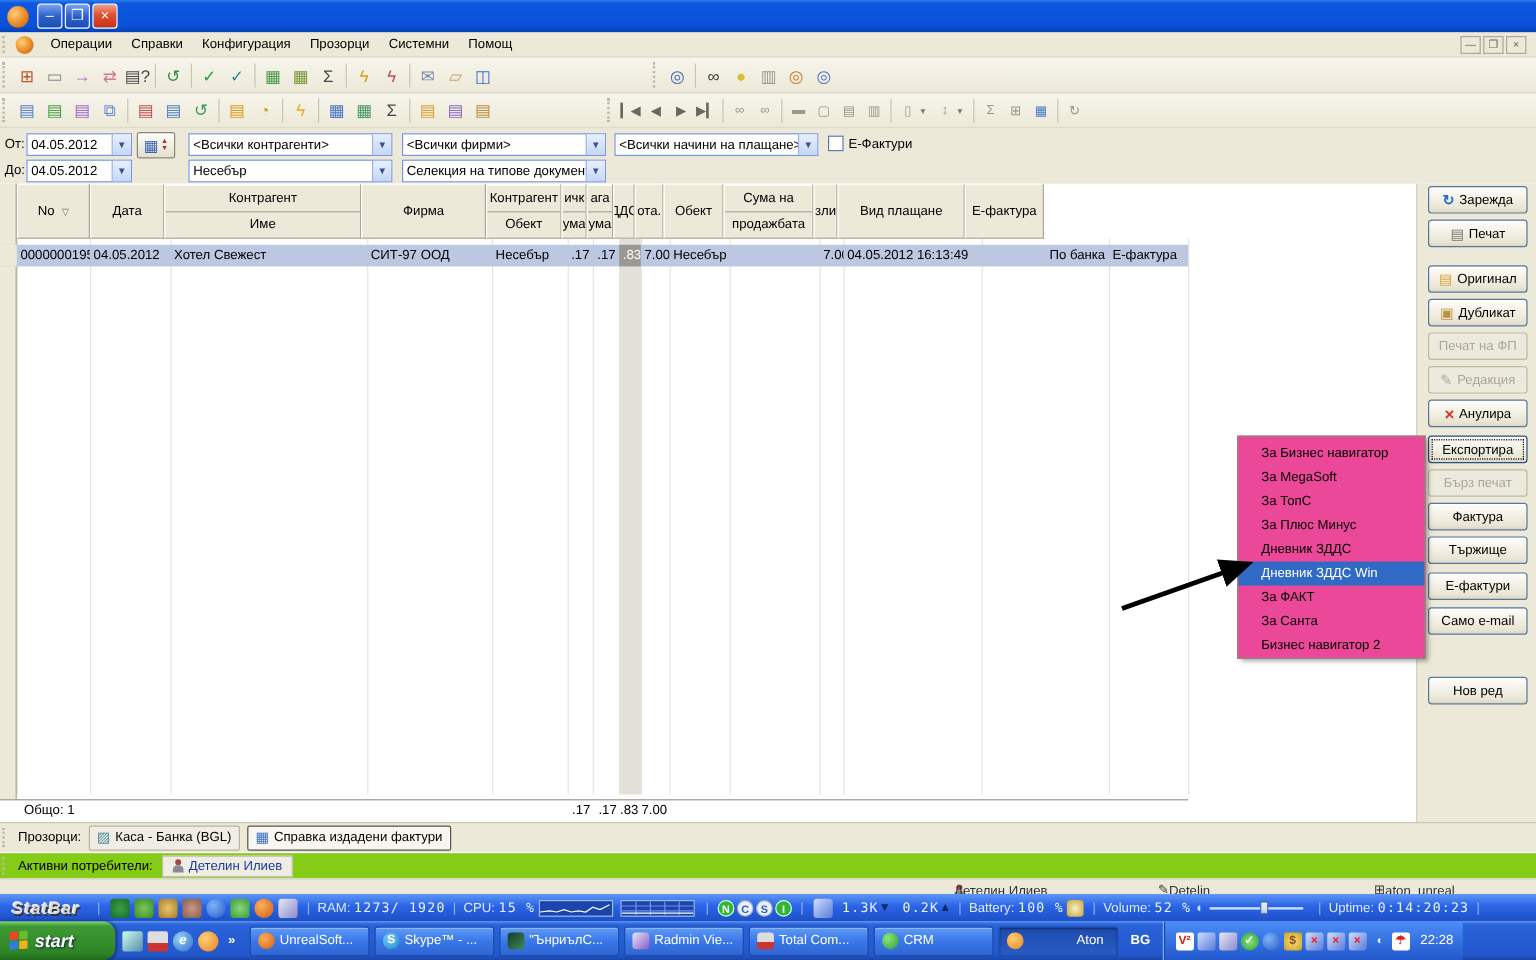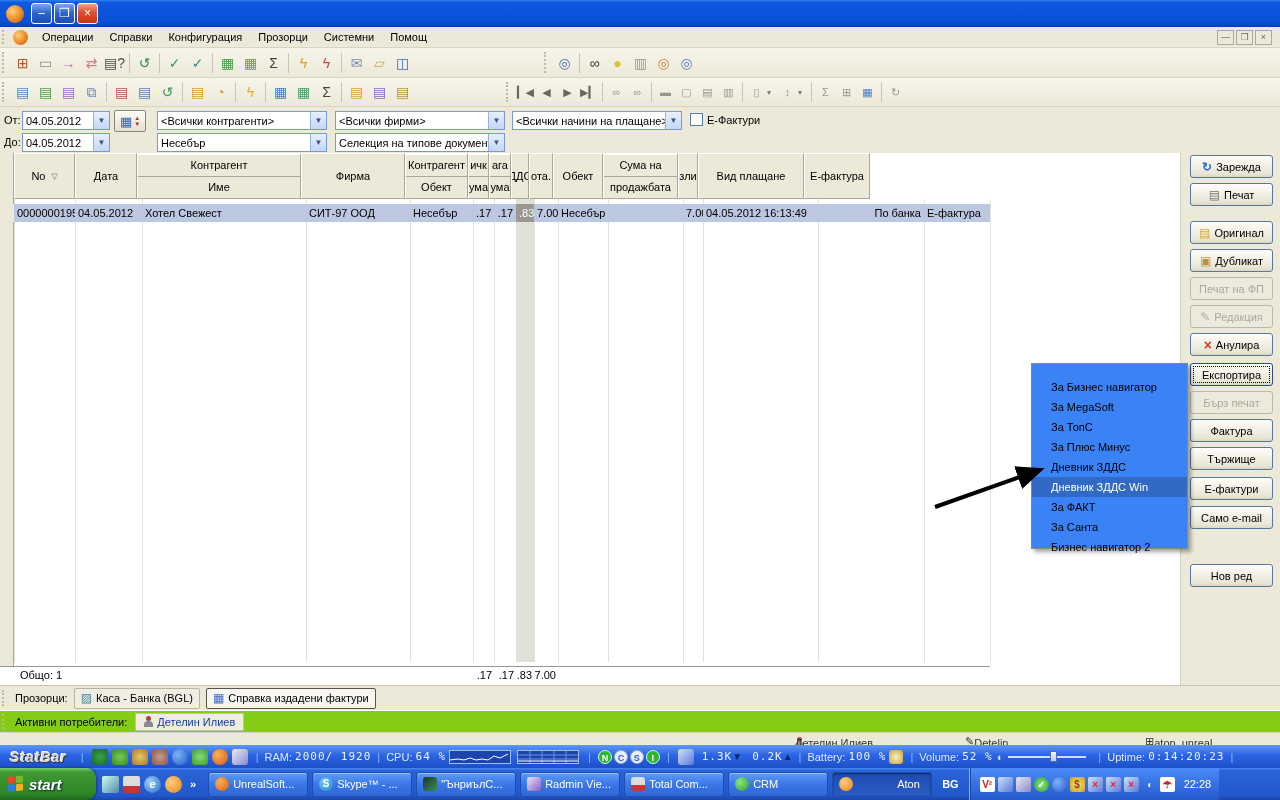--- a/index.html
+++ b/index.html
@@ -63,21 +63,21 @@
   .totals span{position:absolute;top:1px;line-height:15px;}
   .tot-num{text-align:right;overflow:hidden;white-space:nowrap;}
 
   
   .abtn{position:absolute;left:9px;width:83px;height:23px;border:1px solid #58779c;border-radius:3px;background:linear-gradient(180deg,#fefdfa,#e9e5d4 85%,#dcd7c2);display:flex;align-items:center;justify-content:center;gap:4px;font-size:11px;color:#000;box-shadow:0 1px 0 #fff inset;}
   .abtn.disabled{border-color:#bdb9a6;color:#aca899;background:#eceadd;box-shadow:none;}
   .abtn.focus{outline:1px dotted #000;outline-offset:-4px;border-color:#2a4f86;}
   .abtn .bi{font-size:12px;line-height:12px;}
 
   
-  .popup{left:1031px;top:363px;width:157px;height:186px;background:#3b82f6;border:1px solid #8a887c;box-shadow:3px 3px 4px rgba(0,0,0,.35);padding:13px 0;z-index:30;}
+  .popup{left:1031px;top:363px;width:157px;height:186px;background:#ec4899;border:1px solid #8a887c;box-shadow:3px 3px 4px rgba(0,0,0,.35);padding:4px 0;z-index:30;}
   .pitem{height:20px;line-height:20px;padding-left:19px;color:#000;white-space:nowrap;}
   .pitem.hl{background:#316ac5;color:#fff;}
 
   
   .ftabs{left:0;top:685px;width:1280px;height:25px;background:#ece9d8;border-top:1px solid #c9c5b2;display:flex;align-items:center;}
   .wtab{display:flex;align-items:center;gap:4px;height:21px;padding:0 6px;margin-left:6px;border:1px solid #b8b4a2;border-radius:2px;background:#f0eee4;}
   .wtab.active{border:1px solid #55534a;box-shadow:0 0 0 1px #9b98... ;background:#f7f6f0;}
   .tabicon{font-size:12px;}
   .users{left:0;top:710px;width:1280px;height:22px;background:#84cc16;border-top:1px solid #fff;display:flex;align-items:center;}
   .userbox{display:flex;align-items:center;gap:4px;height:18px;padding:0 8px;margin-left:8px;border:1px solid #c2bfad;background:#efede2;}
@@ -464,24 +464,24 @@
   <span class="sb-ico" style="background:radial-gradient(circle,#3aa048,#1a6a28)"></span>
   <span class="sb-ico" style="background:radial-gradient(circle,#7ac858,#3a8a2a)"></span>
   <span class="sb-ico" style="background:radial-gradient(circle,#e8c86a,#a8782a)"></span>
   <span class="sb-ico" style="background:radial-gradient(circle,#c89a8a,#8a5a4a)"></span>
   <span class="sb-ico" style="border-radius:50%;background:radial-gradient(circle at 35% 35%,#7ab4f8,#2a5ac8)"></span>
   <span class="sb-ico" style="background:radial-gradient(circle,#8ad87a,#3a9a3a)"></span>
   <span class="sb-ico" style="border-radius:50%;background:radial-gradient(circle at 35% 35%,#f8b05a,#d85a10)"></span>
   <span class="sb-ico" style="background:linear-gradient(135deg,#e8e8f8,#8a8ac8)"></span>
   <span class="sb-sep">|</span>
   <span>RAM:</span>&nbsp;
-  <span class="sb-num">2000/ 1920</span>
+  <span class="sb-num">1273/ 1920</span>
   <span class="sb-sep">|</span>
   <span>CPU:</span>&nbsp;
-  <span class="sb-num">64 %</span>
+  <span class="sb-num">15 %</span>
   <span class="sb-graph"><svg width="60" height="12">
         <polyline points="0,9 8,8 14,9 20,7 26,9 32,8 38,9 44,5 50,7 58,3" fill="none" stroke="#fff" stroke-width="1"></polyline>
       </svg></span>
   <span class="sb-graph"><svg width="60" height="12">
         <path d="M0,4 H60 M0,8 H60 M12,0 V12 M24,0 V12 M36,0 V12 M48,0 V12" stroke="#6f94e8" stroke-width="1"></path>
         <line x1="0" y1="10" x2="60" y2="10" stroke="#fff"></line>
       </svg></span>
   <span class="sb-sep">|</span>
   <span class="sb-circle" style="background:#2fb52f;color:#fff;border:1px solid #cfe">N</span>
   <span class="sb-circle" style="background:#e8f0ff;color:#2a5ac8;border:1px solid #9ab">C</span>

